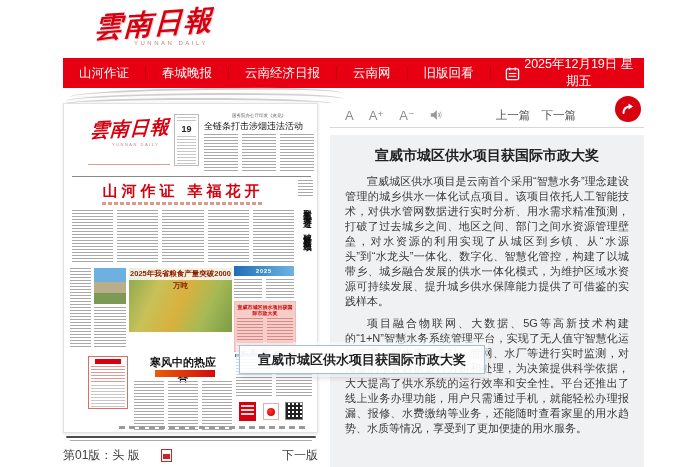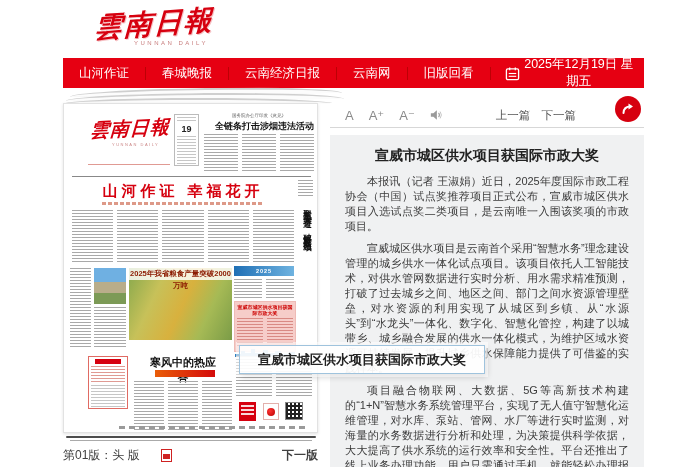--- a/index.html
+++ b/index.html
@@ -67,40 +67,40 @@
   }
   .np-logo-en { font-size:4px; color:#c88; letter-spacing:1.5px; margin-left:22px; }
   .np-datebox { position:absolute; left:110px; top:10px; width:25px; height:52px; border:1px solid #bbb; padding:2px; }
   .np-datebox .d { font-size:9px; font-weight:bold; text-align:center; color:#222; margin:2px 0; }
   .sim { background:repeating-linear-gradient(to bottom,#a9a9a9 0 1px,transparent 1px 3px); }
   .sim-lt { background:repeating-linear-gradient(to bottom,#c6c6c6 0 1px,transparent 1px 3px); }
   .sim-red { background:repeating-linear-gradient(to bottom,#e09a93 0 1px,transparent 1px 3px); }
   .sim-pink { background:repeating-linear-gradient(to bottom,#d98a84 0 1px,transparent 1px 3px); }
   .cols { display:flex; gap:4px; } .cols>div { flex:1; }
   .np-kicker { position:absolute; left:142px; top:9px; width:106px; text-align:center; font-size:4.5px; color:#555; }
-  .np-headline1 { position:absolute; left:140px; top:16px; width:110px; text-align:right; font-size:9px; font-weight:bold; color:#111; }
+  .np-headline1 { position:absolute; left:140px; top:16px; width:110px; text-align:left; font-size:9px; font-weight:normal; color:#111; }
   .np-divider { position:absolute; left:8px; top:72px; width:239px; height:1px; background:#888; }
   .np-headline-main {
     position:absolute; left:8px; top:78px; width:222px; text-align:center;
     font-size:15px; font-weight:bold; color:#d6000f; letter-spacing:4px;
     font-family:"DejaVu Serif","Liberation Serif",serif;
   }
   .np-sub { position:absolute; left:38px; top:98px; width:160px; height:3px;
     background:repeating-linear-gradient(90deg,#d98 0 4px,transparent 4px 6px); }
   .np-vert {
     position:absolute; left:233px; top:98px; width:17px; height:150px;
     writing-mode:vertical-rl; text-orientation:upright; font-weight:bold; font-size:8.5px;
     letter-spacing:2px; color:#111;
   }
   .blue-tag { position:absolute; left:170px; top:162px; width:60px; height:10px;
     background:linear-gradient(90deg,#1f6fb5,#6fb3e0); color:#fff; font-size:5.5px;
     font-weight:bold; text-align:center; line-height:10px; letter-spacing:1px; }
   .photo-sky { position:absolute; left:30px; top:164px; width:32px; height:36px;
     background:linear-gradient(to bottom,#6fb0e2 0 40%,#b9ad8a 40% 70%,#7c9a56 70%); }
-  .photo-field { position:absolute; left:65px; top:164px; width:103px; height:72px;
+  .photo-field { position:absolute; left:65px; top:164px; width:103px; height:64px;
     background:linear-gradient(115deg,#86a84c 0%,#c7c159 28%,#d8b13e 52%,#a6ba55 74%,#7b9c47 100%); }
   .photo-head { position:absolute; left:0; top:0; width:100%; height:12px;
     background:rgba(255,255,255,.82); color:#8b1a00; font-size:7.5px; font-weight:bold;
     text-align:center; line-height:12px; }
   .pink-block { position:absolute; left:170px; top:197px; width:62px; height:51px;
     background:#f6cdc9; border:1px solid #eebbb6; }
   .pink-title { font-size:5px; font-weight:bold; color:#c00; text-align:center; padding:2px 1px 1px; }
   .notice-box { position:absolute; left:24px; top:252px; width:40px; height:53px; border:1px solid #e06b63; padding:2px; }
   .notice-head { width:26px; height:5px; background:#d6000f; margin:0 auto 2px; }
   .np-headline2 { position:absolute; left:84px; top:251px; width:70px; text-align:center;
@@ -114,21 +114,21 @@
   .qr { position:absolute; left:221px; top:298px; width:18px; height:18px; border:1px solid #888; background-color:#fff;
     background-image:repeating-linear-gradient(0deg,#222 0 2px,transparent 2px 4px),
                      repeating-linear-gradient(90deg,#222 0 2px,transparent 2px 4px); }
   .np-footer { position:absolute; left:55px; top:322px; width:190px; height:3px;
     background:repeating-linear-gradient(90deg,#9a9a9a 0 6px,transparent 6px 10px); }
   
   .pager { position:absolute; left:63px; top:447px; width:255px; display:flex; align-items:center;
     font-size:12px; color:#404040;gap:16px; }
   .pdf-ic { width:11px; height:13px; border:1px solid #cf2222; margin-left:5px; position:relative; background:#fff; cursor:pointer; }
   .pdf-ic::after { content:""; position:absolute; left:1px; top:4px; width:7px; height:5px; background:#cf2222; }
-  .pager-next { margin-left:auto; cursor:pointer;font-weight:bold; }
+  .pager-next { margin-left:auto; cursor:pointer; }
 </style>
 </head>
 <body>
 
 <div id="app">
 
   <div class="site-logo">
     <span class="logo-cn">雲南日報</span>
     <div class="logo-en">YUNNAN DAILY</div>
   </div>
@@ -265,21 +265,20 @@
   <div class="back-btn">
     <svg width="26" height="26" viewBox="0 0 26 26">
       <circle cx="13" cy="13" r="13" fill="#d6000f"></circle>
       <path d="M8.5 17c.2-4 2.5-6.5 7-6.5" stroke="#fff" stroke-width="2" fill="none" stroke-linecap="round"></path>
       <path d="M13.5 7.5 L18 10.5 L13.5 13.5 Z" fill="#fff"></path>
     </svg>
   </div>
 
   <div class="panel">
     <div class="panel-title">宣威市城区供水项目获国际市政大奖</div>
-    <p>本报讯（记者 王淑娟）近日，2025年度国际市政工程协会（中国）试点奖推荐项目正式公布，宣威市城区供水项目入选试点奖二类项目，是云南唯一入围该奖项的市政项目。</p>
     <p>宣威城区供水项目是云南首个采用“智慧水务”理念建设管理的城乡供水一体化试点项目。该项目依托人工智能技术，对供水管网数据进行实时分析、用水需求精准预测，打破了过去城乡之间、地区之间、部门之间水资源管理壁垒，对水资源的利用实现了从城区到乡镇、从“水源头”到“水龙头”一体化、数字化、智慧化管控，构建了以城带乡、城乡融合发展的供水一体化模式，为维护区域水资源可持续发展、提升城乡供水保障能力提供了可借鉴的实践样本。</p>
     <p>项目融合物联网、大数据、5G等高新技术构建的“1+N”智慧水务系统管理平台，实现了无人值守智慧化运维管理，对水库、泵站、管网、水厂等进行实时监测，对海量的水务数据进行分析和处理，为决策提供科学依据，大大提高了供水系统的运行效率和安全性。平台还推出了线上业务办理功能，用户只需通过手机，就能轻松办理报漏、报修、水费缴纳等业务，还能随时查看家里的用水趋势、水质等情况，享受到了更加便捷的用水服务。</p>
   </div>
 
   <div class="tooltip">宣威市城区供水项目获国际市政大奖</div>
 
   <div class="pager">
     <span>第01版：头 版</span>
     <span class="pdf-ic"></span>
     <span class="pager-next">下一版</span>

